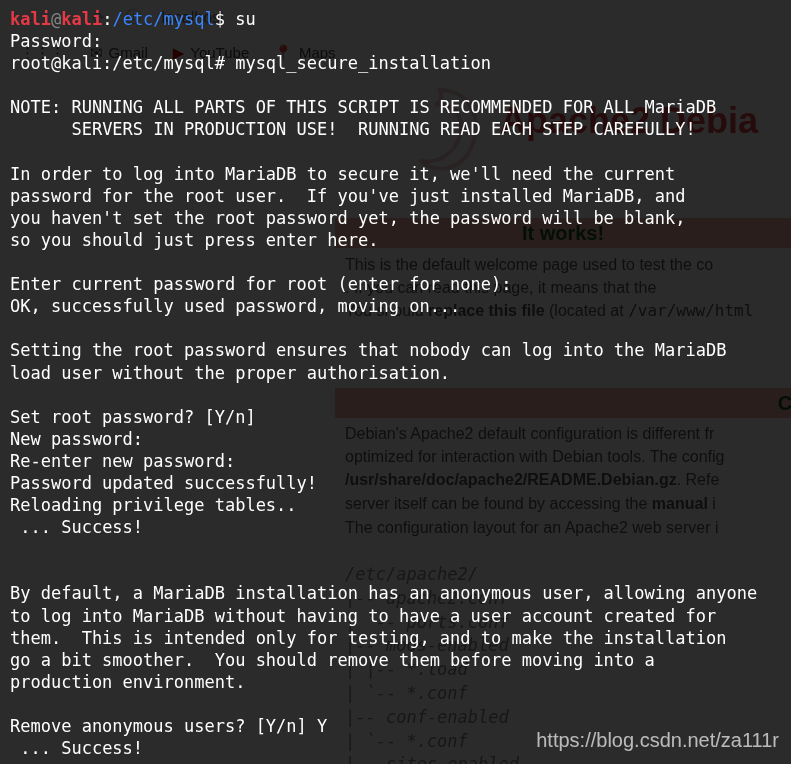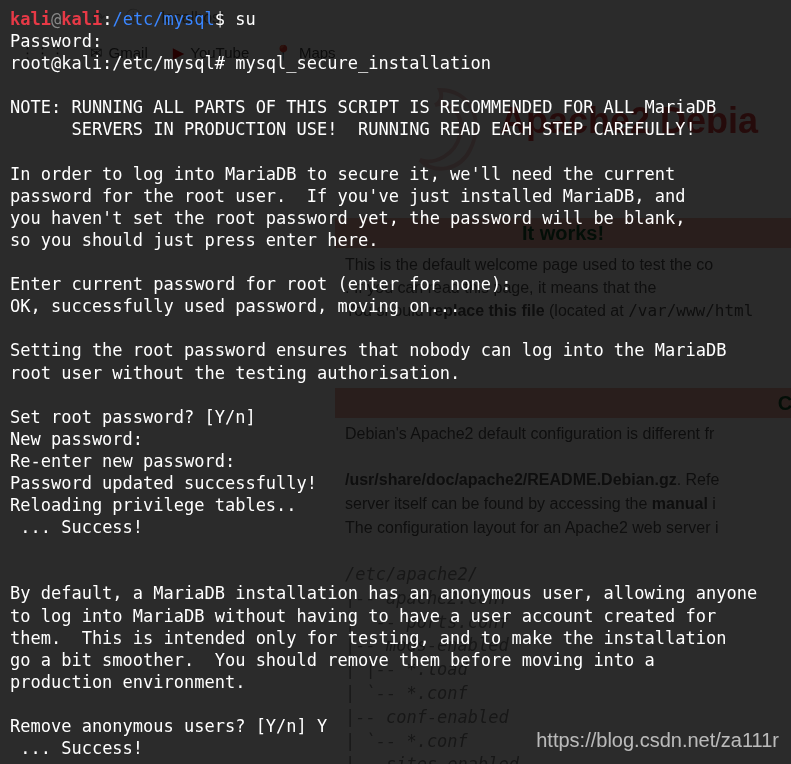--- a/index.html
+++ b/index.html
@@ -157,21 +157,21 @@
     <span>You should </span><span class="bold-file">replace this file</span><span> (located at </span><span style="font-family:monospace">/var/www/html</span>
   </div>
 
 
   <div class="red-banner" style="top:388px">
     <span style="float:right;margin-right:-50px">Config</span>
   </div>
 
   <div class="apache-text" style="top:422px">
     <span>Debian's Apache2 default configuration is different fr</span><br>
-    <br>
+    <span>optimized for interaction with Debian tools. The config</span><br>
     <span class="bold-file">/usr/share/doc/apache2/README.Debian.gz</span><span>. Refe</span><br>
     <span>server itself can be found by accessing the </span><span class="bold-file">manual</span><span> i</span>
   </div>
 
   <div class="apache-text" style="top:516px">The configuration layout for an Apache2 web server i</div>
 
   <div class="apache-code" style="top:563px">
     <div>/etc/apache2/</div>
     <div>|-- apache2.conf</div>
     <div>|       `--  ports.conf</div>
@@ -193,21 +193,21 @@
 
 <span>In order to log into MariaDB to secure it, we'll need the current</span>
 <span>password for the root user.  If you've just installed MariaDB, and</span>
 <span>you haven't set the root password yet, the password will be blank,</span>
 <span>so you should just press enter here.</span>
 
 <span>Enter current password for root (enter for none):</span>
 <span>OK, successfully used password, moving on...</span>
 
 <span>Setting the root password ensures that nobody can log into the MariaDB</span>
-<span>root user without the testing authorisation.</span>
+<span>load user without the proper authorisation.</span>
 
 <span>Set root password? [Y/n]</span>
 <span>New password:</span>
 <span>Re-enter new password:</span>
 <span>Password updated successfully!</span>
 <span>Reloading privilege tables..</span>
 <span> ... Success!</span>
 
 
 <span>By default, a MariaDB installation has an anonymous user, allowing anyone</span>

